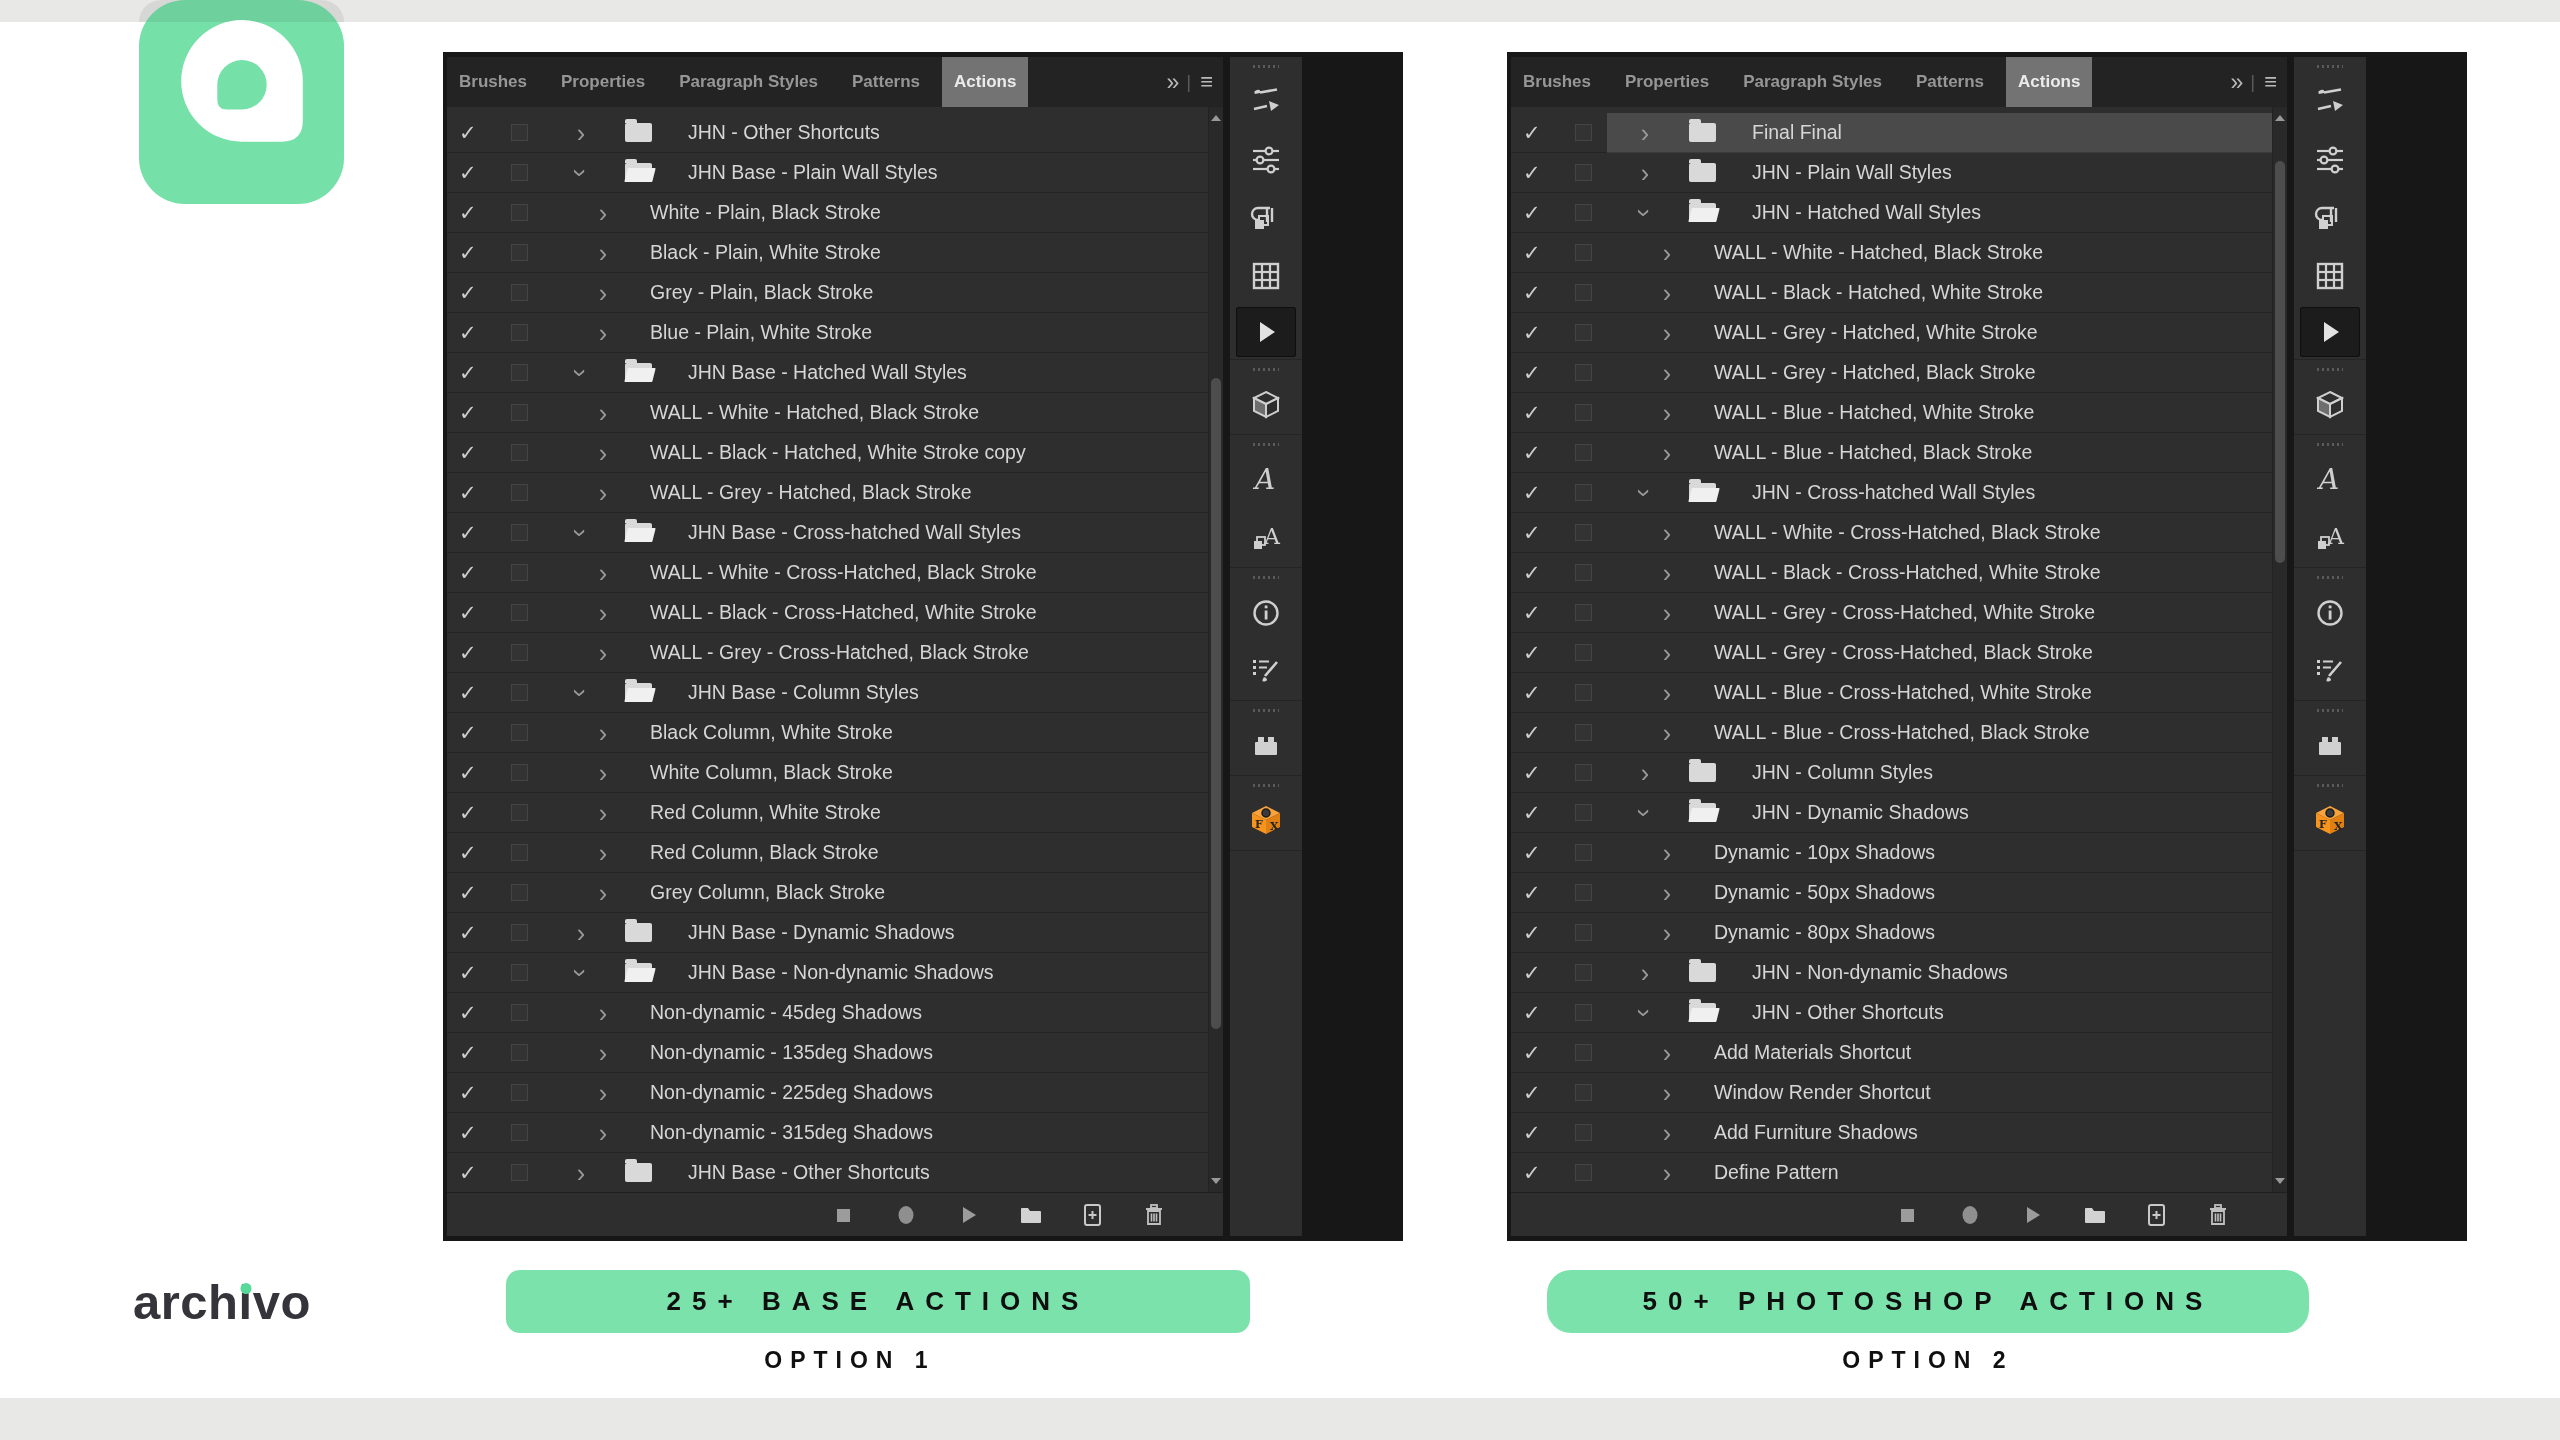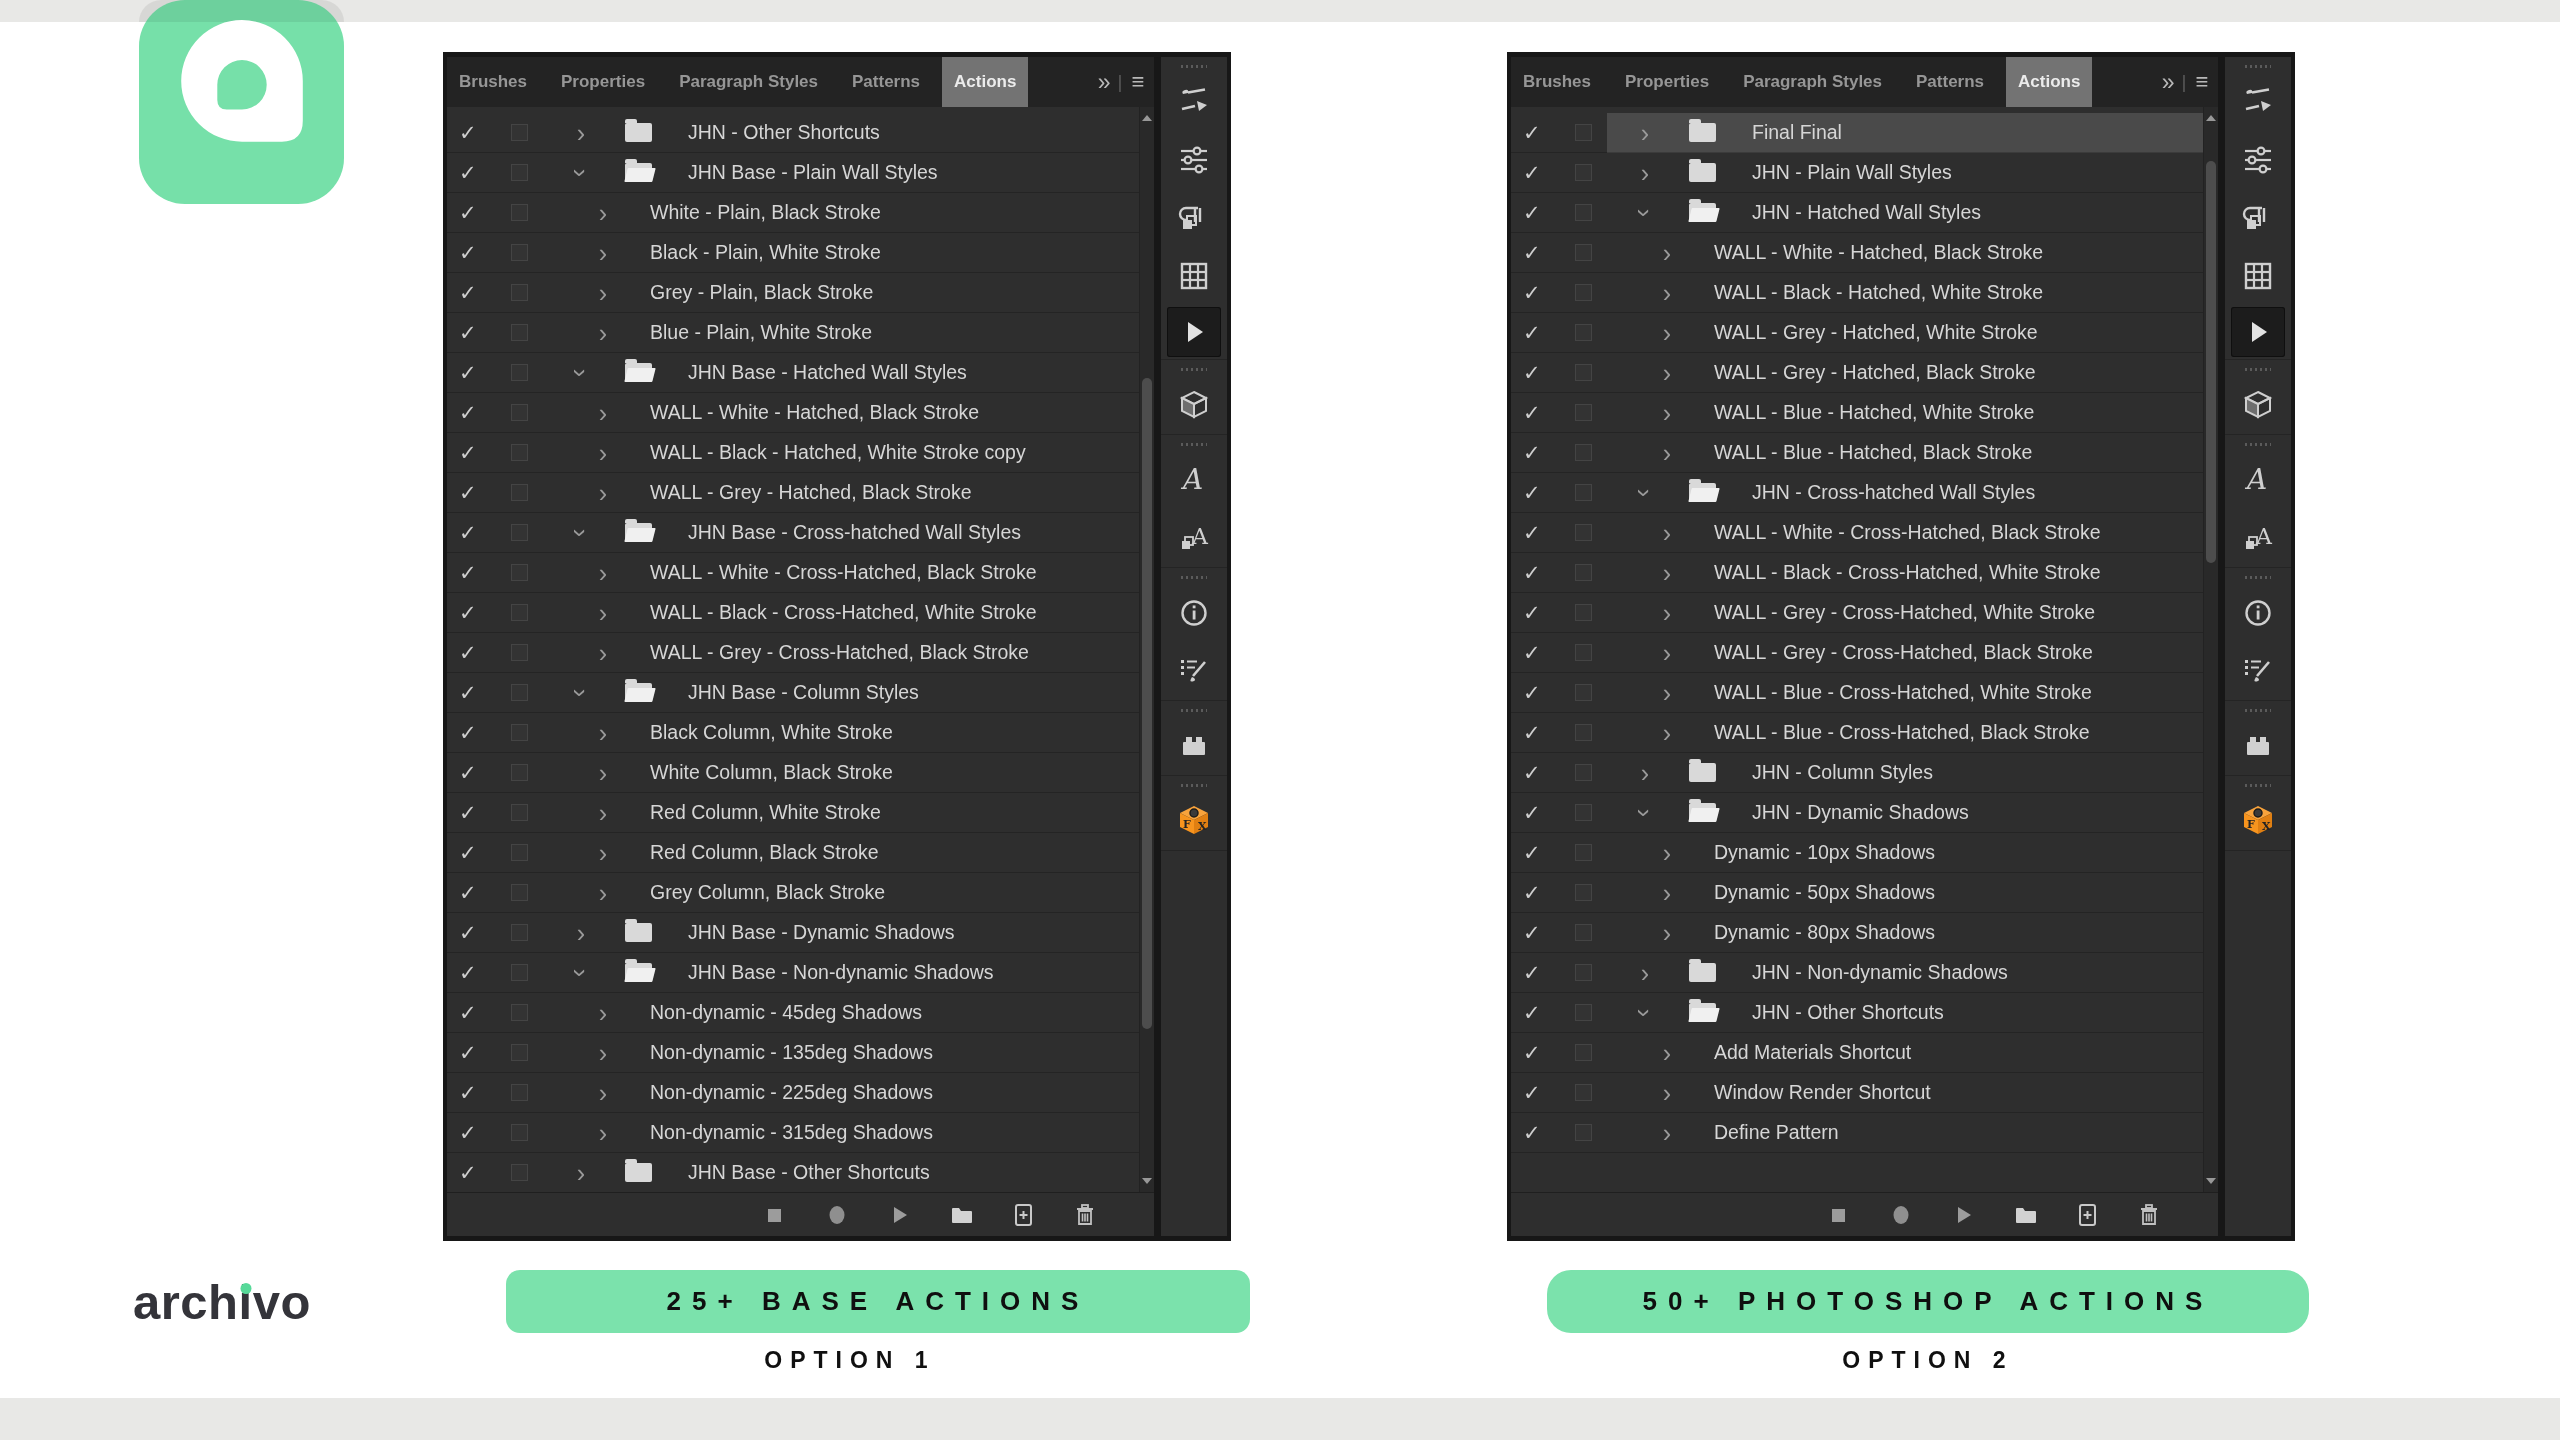--- a/index.html
+++ b/index.html
@@ -32,21 +32,21 @@
     display:flex; align-items:center; justify-content:center;
     font-size:26px; font-weight:700; letter-spacing:11px; color:#0f0f0f; }
   .badge.left { left:506px; width:744px; }
   .badge.right { left:1547px; width:762px;border-radius:24px; }
   .caption { position:absolute; top:1347px; text-align:center; font-size:23px; font-weight:700;
     letter-spacing:8px; color:#101010; }
   .caption.left { left:478px; width:744px; }
   .caption.right { left:1547px; width:762px; }
 
   
-  .panel { position:absolute; top:52px; width:788px; height:1189px; background:#171717;
+  .panel { position:absolute; top:52px; width:960px; height:1189px; background:#171717;
     display:flex; padding:5px 4px; }
   .panel.pleft { left:443px; }
   .panel.pright { left:1507px; }
   .pmain { width:776px; display:flex; flex-direction:column; background:#2e2e2e; }
   .ptools { width:72px; margin-left:7px; background:#2e2e2e; display:flex; flex-direction:column; }
 
   
   .hdr { height:50px; background:#232323; display:flex; align-items:stretch; position:relative; flex:0 0 50px; }
   .tab { padding:0 12px; margin-right:10px; display:flex; align-items:center;
     font-size:17px; font-weight:700; color:#969696; white-space:nowrap; }
@@ -754,20 +754,27 @@
           </div>
 
           <div class="row t-act">
             <span class="chk"></span>
             <span class="tgl"></span>
             <span class="chev"></span>
 
             <span class="lbl">Window Render Shortcut</span>
           </div>
 
+          <div class="row t-act">
+            <span class="chk"></span>
+            <span class="tgl"></span>
+            <span class="chev"></span>
+
+            <span class="lbl">Add Furniture Shadows</span>
+          </div>
 
           <div class="row t-act">
             <span class="chk"></span>
             <span class="tgl"></span>
             <span class="chev"></span>
 
             <span class="lbl">Define Pattern</span>
           </div>
         </div>
       <div class="sb">

